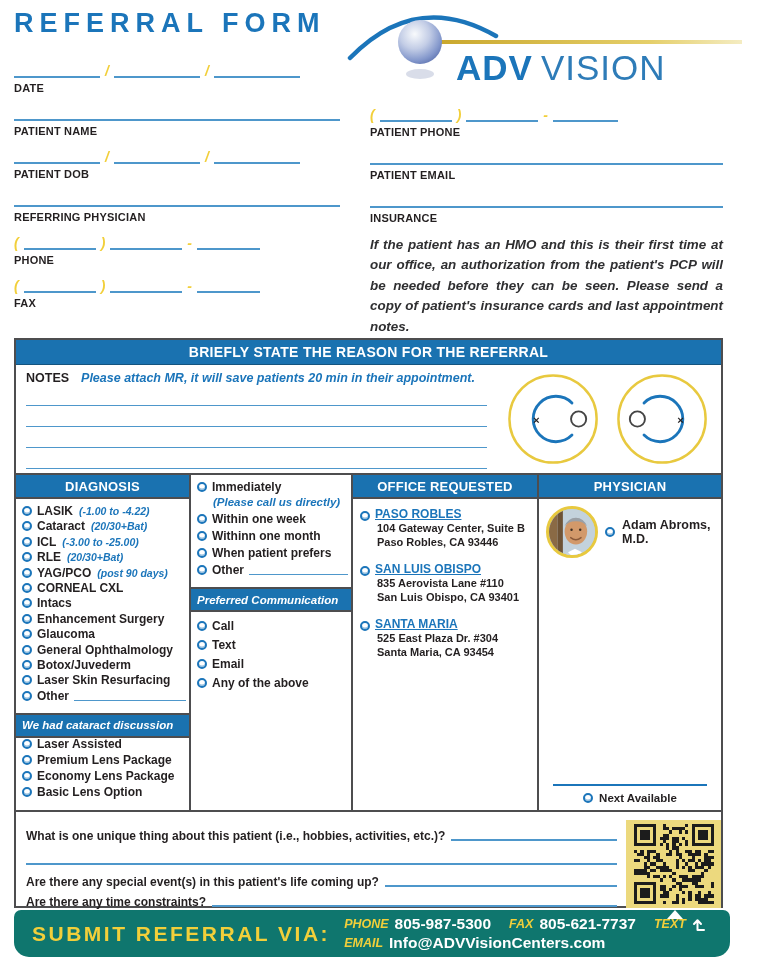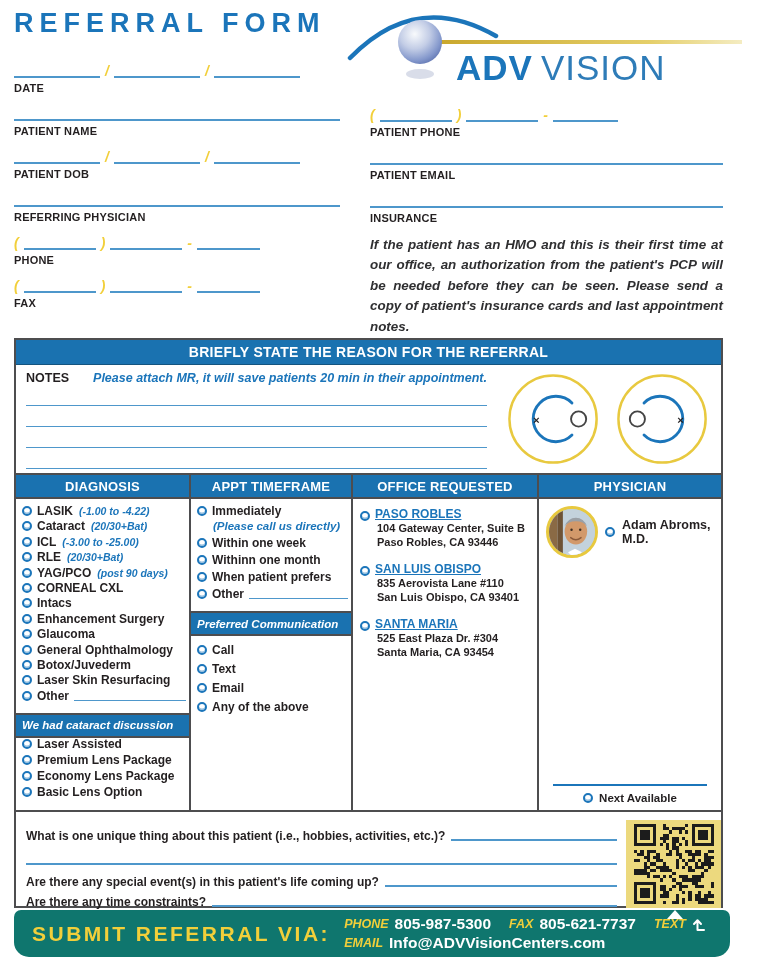--- a/index.html
+++ b/index.html
@@ -35,21 +35,21 @@
   .insNote{margin-top:9px;font-size:13.4px;font-weight:bold;font-style:italic;
     line-height:1.52;text-align:justify;color:#2f2f31;}
   
   .main{position:absolute;left:14px;top:338px;width:709px;height:570px;
     border:2px solid var(--border);background:#fff;}
   .banner{height:25px;background:var(--blue);color:#fff;font-weight:bold;font-size:14px;
     display:flex;align-items:center;justify-content:center;letter-spacing:.3px;
     border-bottom:1px solid #14547f;}
   .notesRow{height:110px;border-bottom:2px solid var(--border);display:flex;position:relative;}
   .notesLeft{flex:1;padding:6px 8px 0 10px;}
-  .notesHead{display:flex;align-items:flex-start;gap:24px;}
+  .notesHead{display:flex;align-items:flex-start;gap:12px;}
   .notesLbl{font-size:12.5px;font-weight:bold;}
   .notesHint{font-size:12.5px;font-weight:bold;font-style:italic;color:#1b75ba;}
   .noteLine{height:21px;border-bottom:1.5px solid var(--line);margin-right:4px;}
   .eyes{width:222px;padding-top:5px;flex:none;}
   
   .cols{display:flex;height:337px;border-bottom:2px solid var(--border);}
   .col{border-right:2px solid var(--border);position:relative;}
   .col:last-child{border-right:none;flex:1;}
   .c1{width:175px;flex:none;} .c2{width:162px;flex:none;} .c3{width:186px;flex:none;}
   .colHeader{height:24px;background:var(--blue);color:#fff;font-weight:bold;font-size:13px;
@@ -367,21 +367,20 @@
           </div>
 
           <div class="ditem">
             <span class="radio"></span>
             <span>Basic Lens Option</span>
           </div>
         </div>
     </div>
 
     <div class="col c2">
-      <div class="colHeader">APPT TIMEFRAME</div>
       <div class="alist">
 
           <div>
             <div class="aitem">
               <span class="radio"></span>
               <span>Immediately</span>
 
             </div>
             <div class="subhint">(Please call us directly)</div>
           </div>

